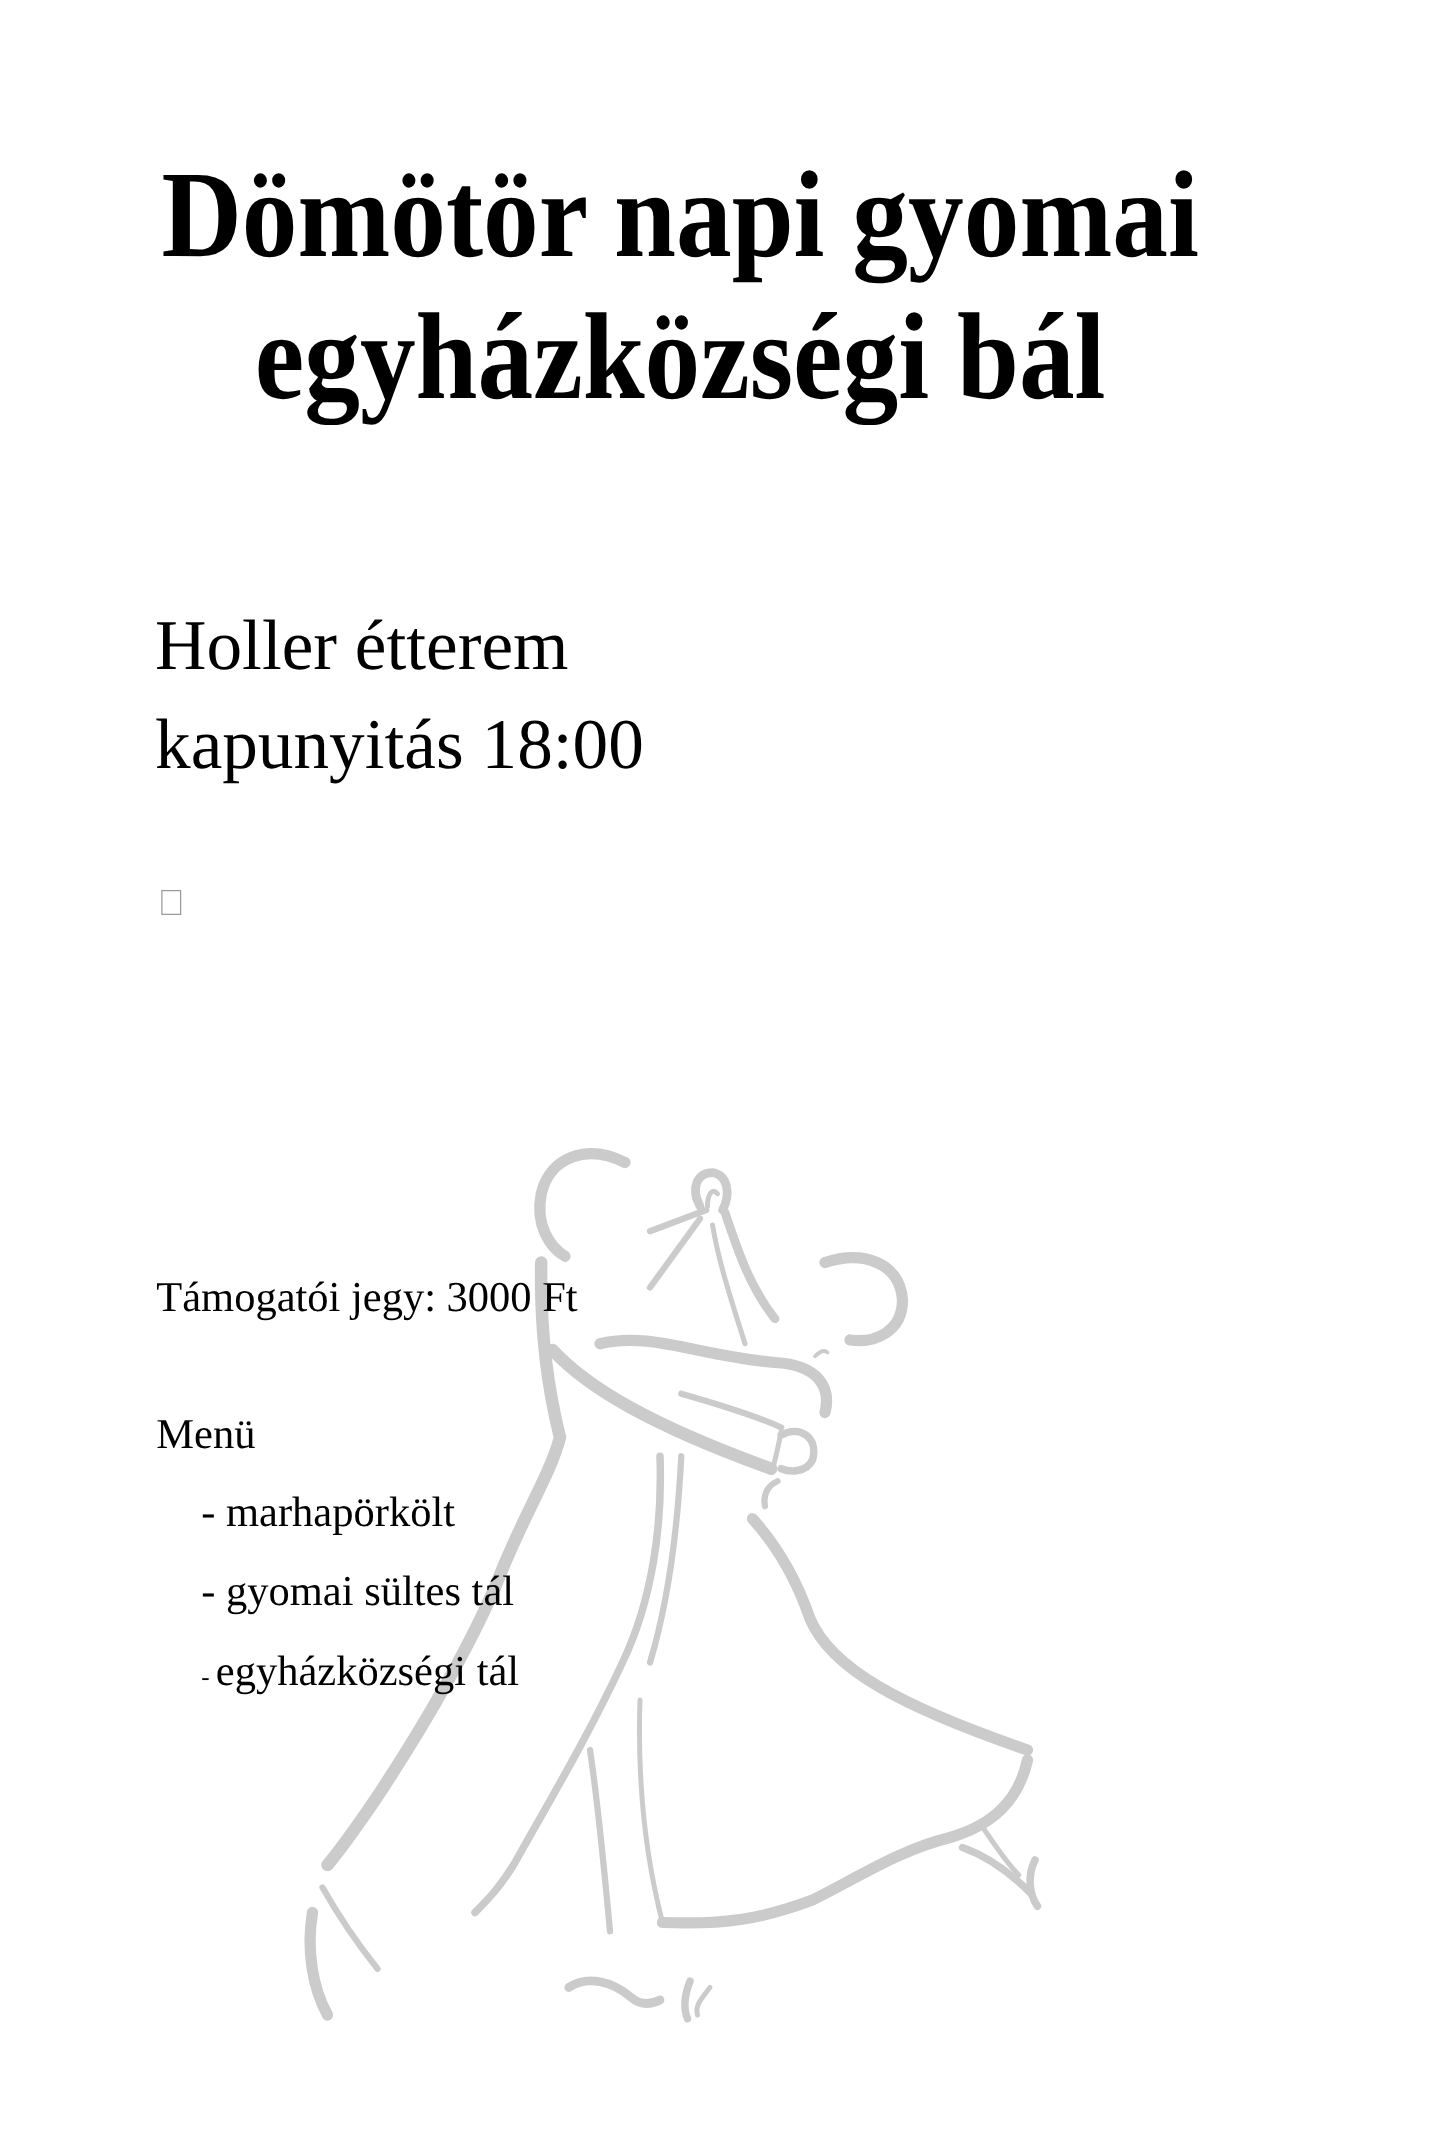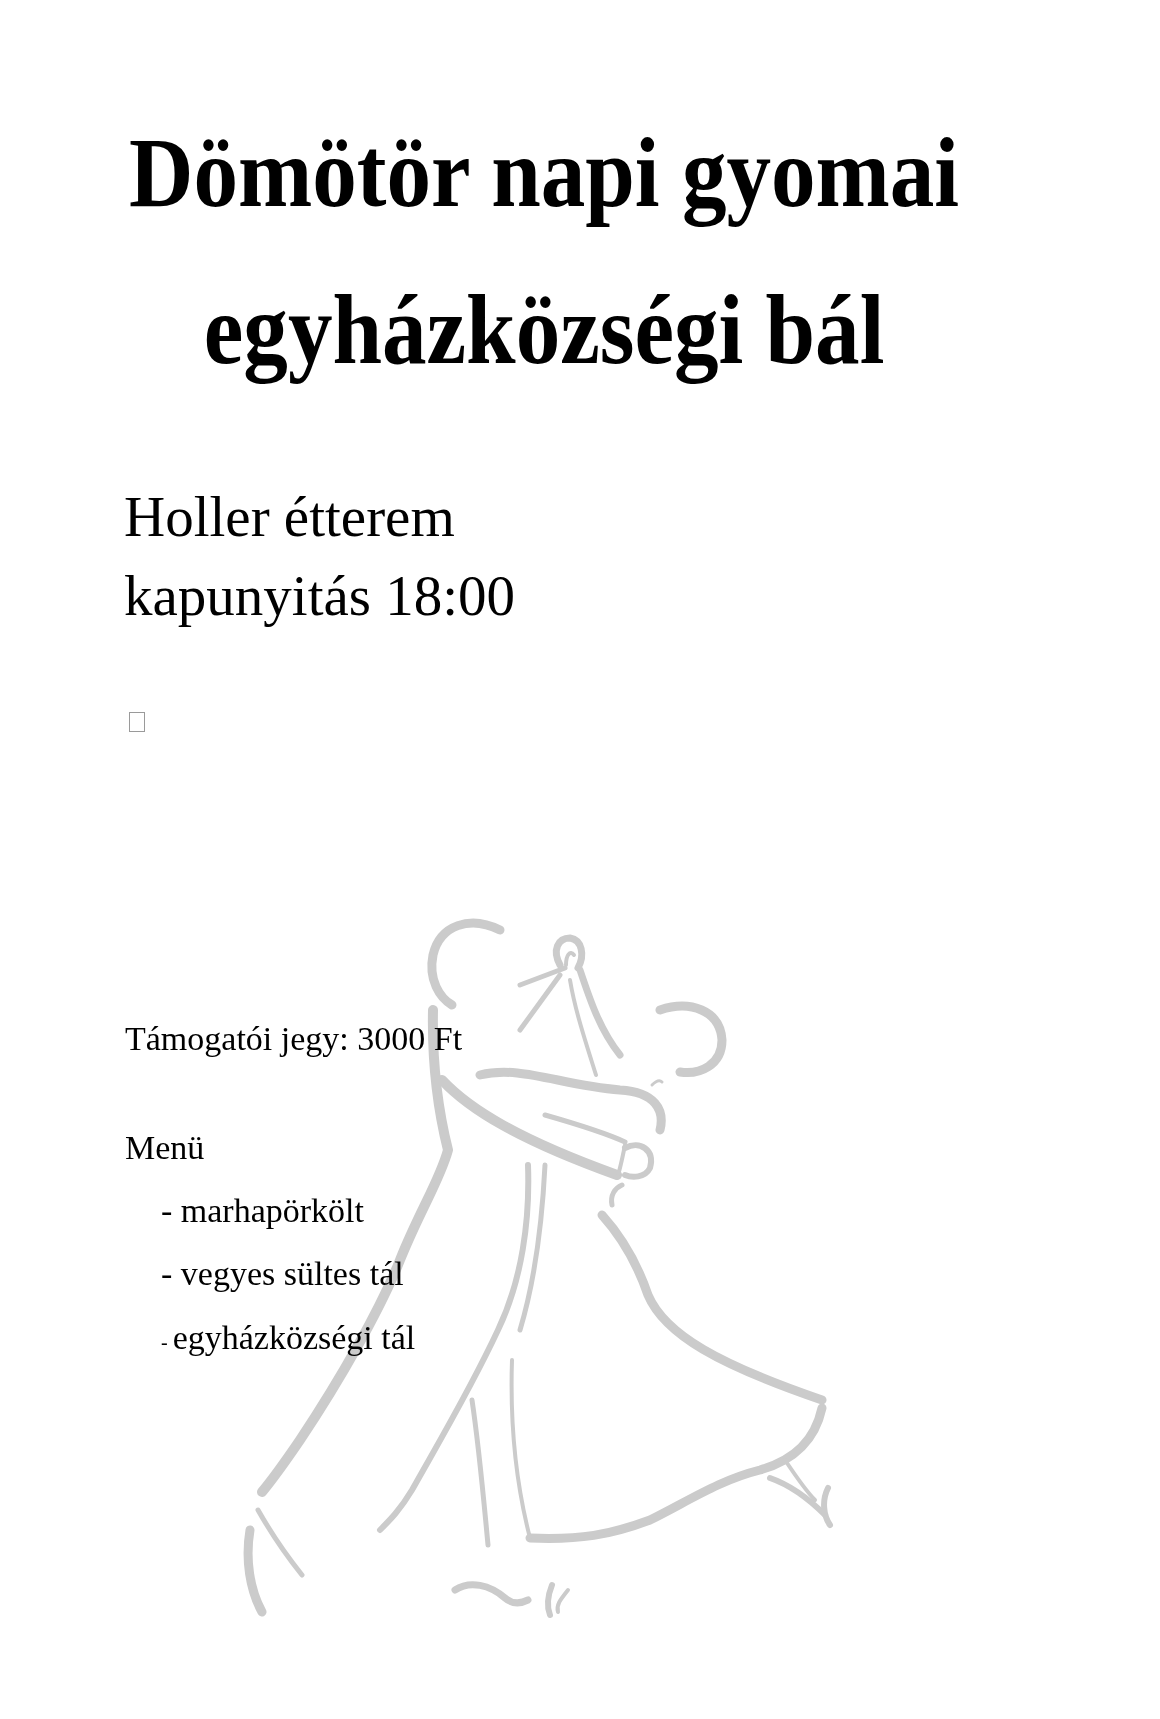--- a/index.html
+++ b/index.html
@@ -4,21 +4,21 @@
 <style>
   html, body { margin: 0; padding: 0; background: #ffffff; }
   body { width: 1160px; height: 1719px; position: relative; overflow: hidden;
          font-family: "Liberation Serif", "DejaVu Serif", serif; color: #000; }
   .page { position: absolute; inset: 0; background: #fff; }
   .illustration { position: absolute; left: 0; top: 0; width: 1160px; height: 1719px; z-index: 0; }
   .title-line { position: absolute; left: 0; width: 1088px; text-align: center;
                 font-weight: bold; font-size: 99px; line-height: 1; white-space: nowrap; z-index: 1; }
   .title-line span { display: inline-block; transform: scaleX(0.9); transform-origin: center; }
   .title-1 { top: 123px; }
-  .title-2 { top: 236px; margin-top: 44px; }
+  .title-2 { top: 236px; }
   .info-line { position: absolute; left: 124px; font-size: 57px; line-height: 1; white-space: nowrap; z-index: 1; }
   .info-1 { top: 410px; }
   .info-2 { top: 488px; }
   .info-3 { top: 567px; }
   .tofu { position: absolute; left: 129px; top: 712px; width: 16px; height: 20px;
           border: 1px solid #9a9a9a; box-sizing: border-box; z-index: 1; }
   .body-line { position: absolute; left: 125px; font-size: 34px; line-height: 1; white-space: nowrap; z-index: 1; }
   .price-1 { top: 762px; }
   .price-2 { top: 1022px; }
   .menu-heading { top: 1131px; }
@@ -95,19 +95,19 @@
   <div class="body-line price-2">Támogatói jegy: 3000 Ft</div>
 
   <div class="body-line menu-heading">Menü</div>
 
   <div class="menu-item menu-item-1">
     <span>-</span>
     <span>marhapörkölt</span>
   </div>
   <div class="menu-item menu-item-2">
     <span>-</span>
-    <span>vegyes sültes tál</span>
+    <span>gyomai sültes tál</span>
   </div>
   <div class="menu-item menu-item-3">
     <span class="small-dash">-</span><span>egyházközségi tál</span>
   </div>
 
 </div>
 
 </body></html>

